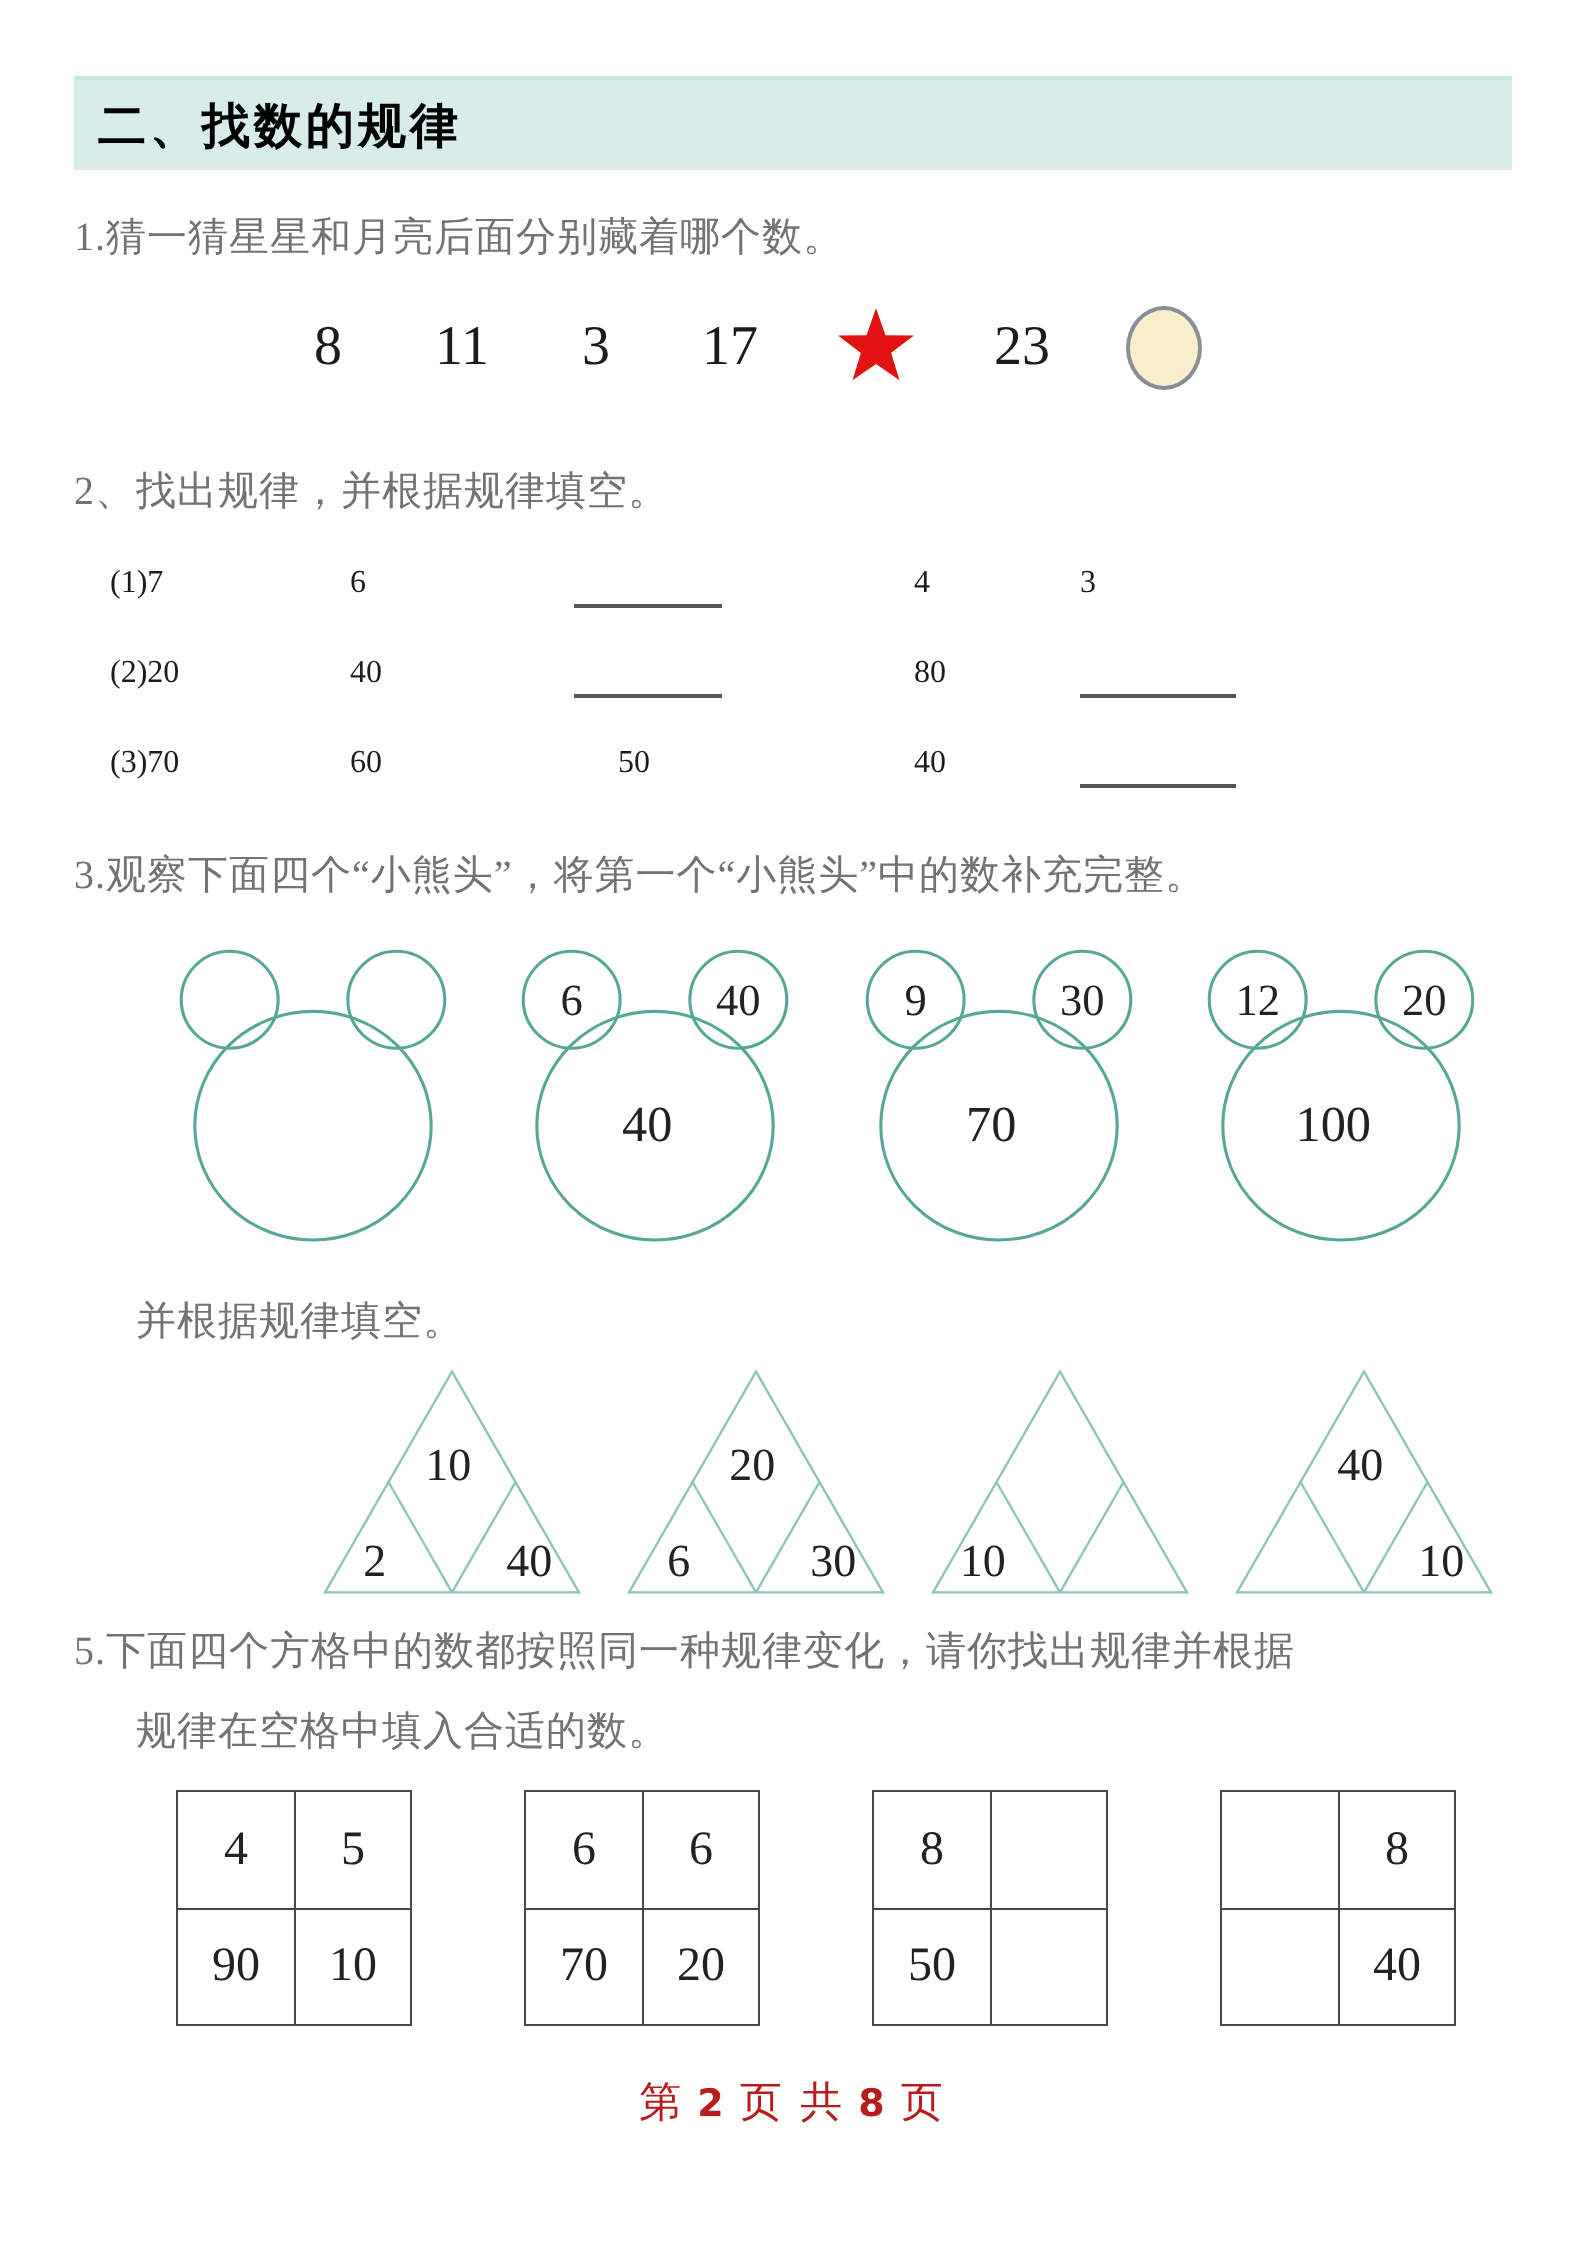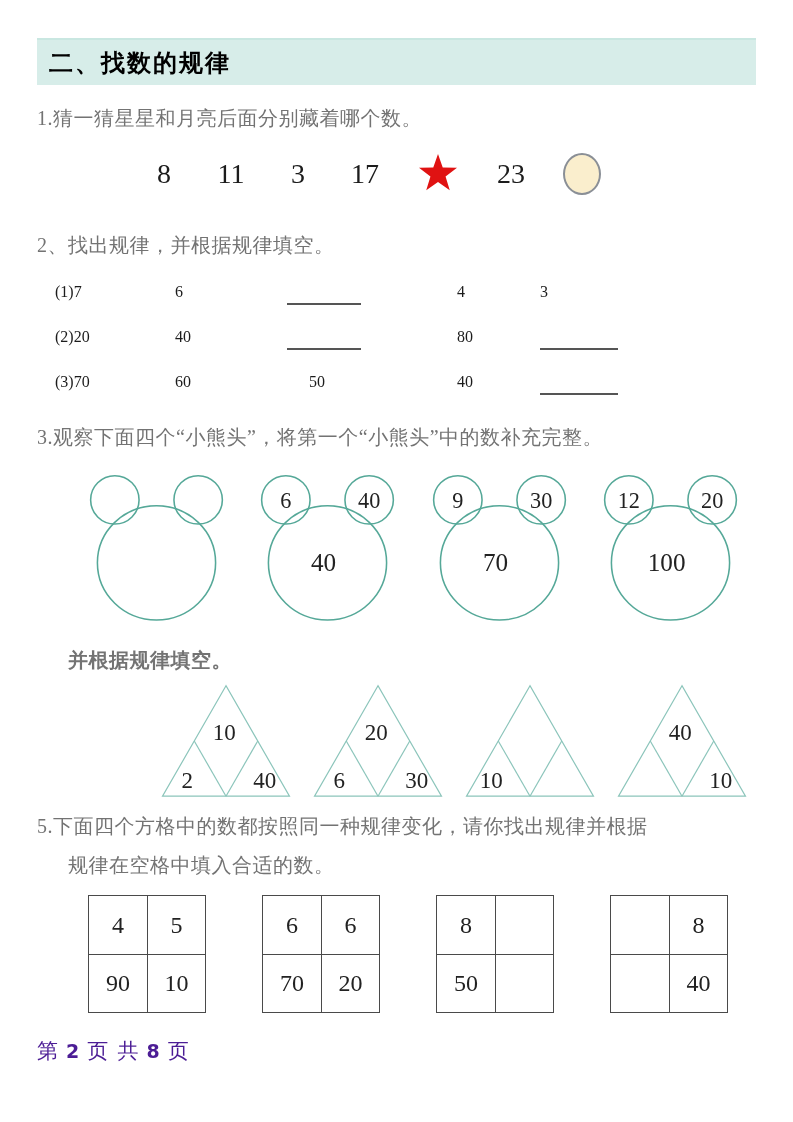--- a/index.html
+++ b/index.html
@@ -29,21 +29,21 @@
     letter-spacing: 2px;
     color: #000000;
   }
   
   .qtext { font-size: 20px; letter-spacing: 0.5px; color: #737373; }
   .q1t { margin-top: 20px; }
   .q2t { margin-top: 32px; }
   .q3t { margin-top: 20px; }
   .qline2 { padding-left: 31px; }
   .q4t1 { margin-top: 14px; line-height: 1.4; }
-  .q4t2 { margin-top: 14px; font-weight: bold; }
+  .q4t2 { margin-top: 14px; }
   .q5t1 { margin-top: 8px; line-height: 1.4; }
   .q5t2 { margin-top: 12px; }
   
   .seq-row {
     margin-top: 16px;
     margin-left: 112px;
     height: 52px;
     display: flex;
     align-items: center;
     gap: 37px;
@@ -120,23 +120,24 @@
     align-items: center;
     justify-content: center;
     font-size: 24px;
     color: #222;
   }
   .sq-cell.bt { border-top: 1.5px solid #4a4a4a; }
   .sq-cell.bl { border-left: 1.5px solid #4a4a4a; }
   
   .footer {
     margin-top: 22px;
+    text-align: center;
     font-size: 21px;
     letter-spacing: 2px;
-    color: #4c1d95;
+    color: #b91c1c;
   }
   .footer .pg-num {
     font-family: "DejaVu Sans", sans-serif;
     font-weight: 700;
     font-size: 19px;
     padding: 0 6px;
   }
 </style>
 </head>
 <body>

